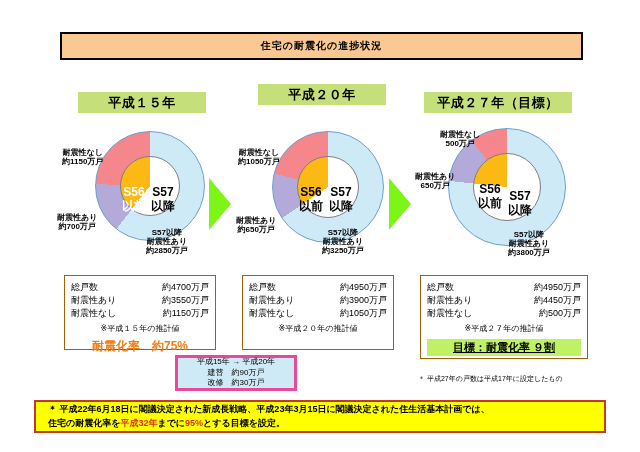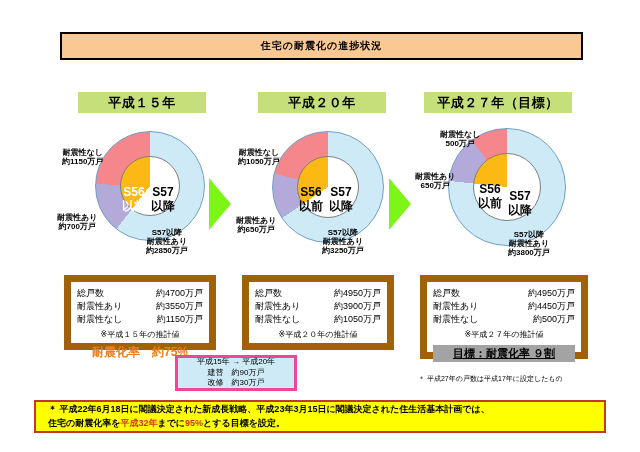--- a/index.html
+++ b/index.html
@@ -25,21 +25,21 @@
 
   
   .col-header{
     position:absolute;height:21px;
     background:#c5e07a;
     display:flex;align-items:center;justify-content:center;
     box-sizing:border-box;
   }
   .col-header span{font-size:13px;font-weight:bold;color:#000;letter-spacing:.5px;}
   #hdr0{left:78px;top:92px;width:128px;}
-  #hdr1{left:258px;top:92px;width:128px;}
+  #hdr1{left:258px;top:84px;width:128px;}
   #hdr2{left:424px;top:92px;width:148px;}
 
   
   .chart{position:absolute;}
   .donut{
     position:absolute;border-radius:50%;
     border:1px solid #6f9fc8;
     box-sizing:border-box;
   }
   .inner-ring{
@@ -60,32 +60,32 @@
   .arrow{
     position:absolute;width:0;height:0;
     border-top:26px solid transparent;
     border-bottom:26px solid transparent;
     border-left:22px solid #7cf517;
   }
 
   
   .data-box{
     position:absolute;background:#ffffff;
-    border:7px solid #a16207;
+    border:1px solid #a16207;
     box-sizing:border-box;
     padding:5px 6px 4px 6px;
   }
   .dl-row{display:flex;justify-content:space-between;font-size:9px;color:#000;line-height:1.45;}
   .dl-row .k{text-align:left;}
   .dl-row .v{text-align:right;}
   .note{font-size:8px;color:#000;text-align:center;margin-top:3px;}
   .rate{font-size:12px;font-weight:bold;color:#ef7d17;text-align:center;margin-top:4px;}
   .goal{
     font-size:11px;font-weight:bold;color:#000;text-align:center;margin-top:5px;
-    background:#a3a3a3;text-decoration:underline;padding:1px 0;
+    background:#bef264;text-decoration:underline;padding:1px 0;
   }
 
   
   .mid-box{
     position:absolute;left:175px;top:355px;width:122px;height:36px;
     background:#cfeaf7;border:3px solid #ec4899;box-sizing:border-box;
     display:flex;flex-direction:column;align-items:center;justify-content:center;
   }
   .mid-box div{font-size:8px;color:#000;line-height:1.3;white-space:nowrap;}
 

